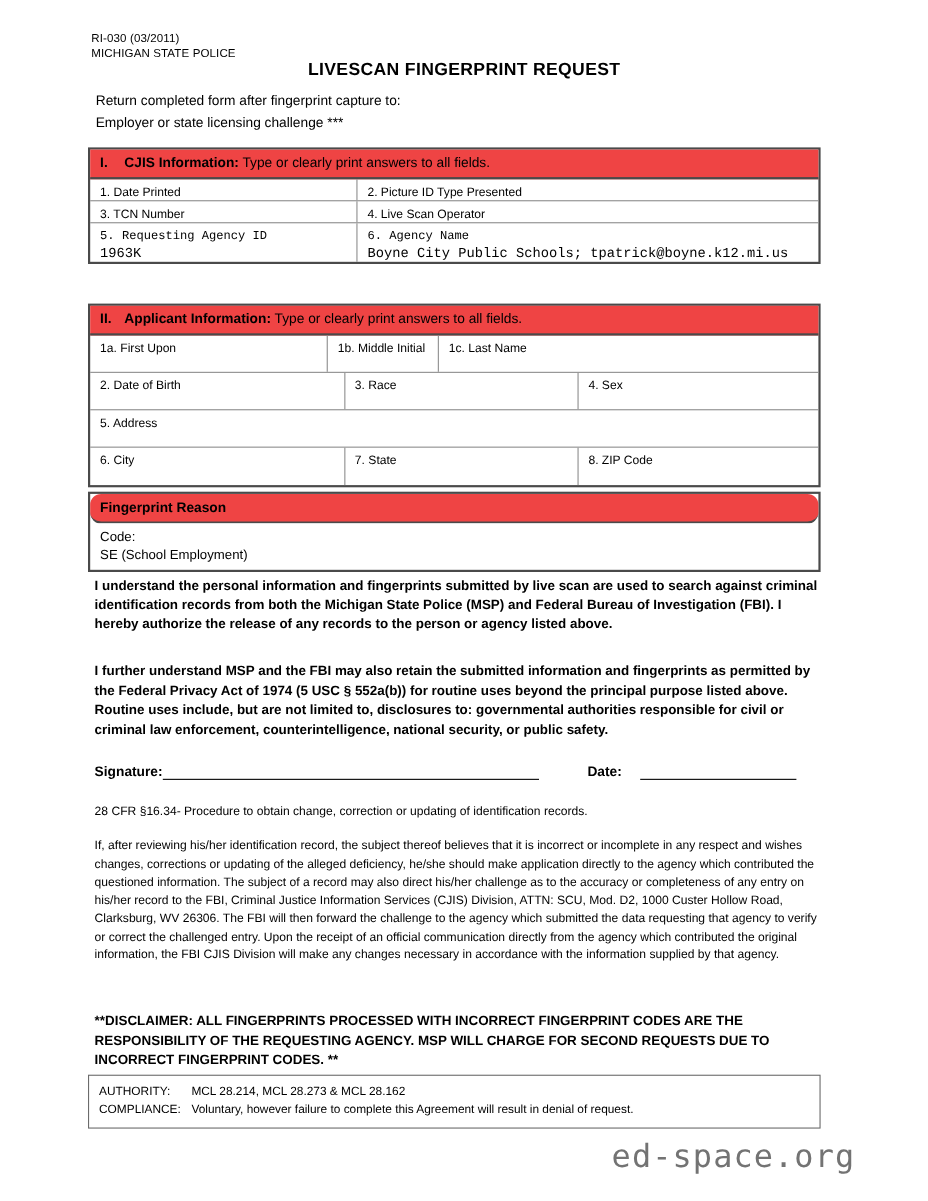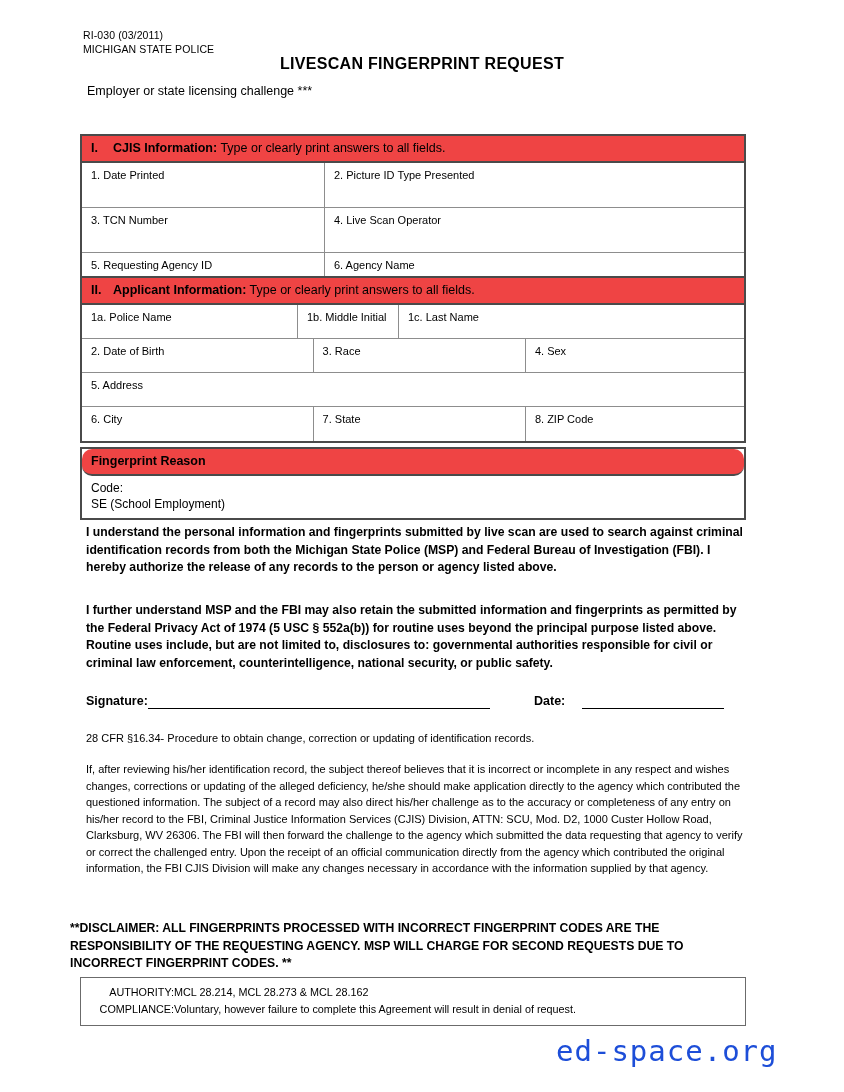--- a/index.html
+++ b/index.html
@@ -72,24 +72,24 @@
     line-height: 15px;
     border-right: 1px solid #8d8d8d;
     position: relative;
   }
   .cell.nb { border-right: none; }
   .cell .lbl { display: block; white-space: nowrap; }
   .cell .val { display: block; font-size: 12.5px; line-height: 16px; }
 
   
   #cjis-table { left: 80px; top: 134px; width: 666px; }
-  #cjis-table .row { height: 45px; }
+  #cjis-table .row { height: 20px; }
   #cjis-table .cell.c1 { width: 243px; }
   #cjis-table .cell.c2 { width: 419px; }
-  #cjis-table .row.tall { height: 35px; }
+  #cjis-table .row.tall { height: 35px; font-family: Liberation Mono, monospace; }
 
   
   #applicant-table { left: 80px; top: 276px; width: 666px; }
   #applicant-table .row { height: 34px; }
   #applicant-table .a1 { width: 216px; }
   #applicant-table .a2 { width: 101px; }
   #applicant-table .a3 { width: 345px; }
   #applicant-table .b1 { width: 240px; }
   #applicant-table .b2 { width: 220px; }
   #applicant-table .b3 { width: 226px; }
@@ -142,68 +142,69 @@
     left: 86px;
     width: 664px;
     font-size: 11px;
     line-height: 16.5px;
   }
   #cfr-heading { top: 730px; }
   #cfr-body { top: 761px; }
 
   .para-disclaimer {
     position: absolute;
-    left: 70px; top: 920px;
+    left: 86px; top: 920px;
     width: 664px;
     font-size: 12.2px;
     font-weight: bold;
     line-height: 17.5px;
   }
 
   
   #footer-box {
     position: absolute;
     left: 80px; top: 977px;
     width: 666px;
     border: 1px solid #6b6b6b;
     padding: 6px 0 7px 0;
   }
   .foot-line {
     display: flex;
     font-size: 10.8px;
     line-height: 17px;
     padding-left: 9px;
   }
-  .foot-key { width: 84px; flex: 0 0 84px; text-align: right; }
+  .foot-key { width: 84px; flex: 0 0 84px; }
   .foot-val { flex: 1 1 auto; }
 
   
   #watermark {
     position: absolute;
     left: 556px; top: 1034px;
     font-family: "DejaVu Sans Mono", "Liberation Mono", monospace;
     font-size: 29px;
-    color: #1d4ed8;
+    color: #737373;
     letter-spacing: 1px;
     white-space: nowrap;
   }
 </style>
 </head>
 <body>
 
 <div class="page">
 
   <div class="form-id">
     <div>RI-030 (03/2011)</div>
     <div>MICHIGAN STATE POLICE</div>
   </div>
 
   <div class="doc-title">LIVESCAN FINGERPRINT REQUEST</div>
 
   <div class="return-lines">
+    <div>Return completed form after fingerprint capture to:</div>
     <div>Employer or state licensing challenge ***</div>
   </div>
 
   <div class="tbl" id="cjis-table">
     <div class="sec-head">
       <span class="roman">I.</span><b>CJIS Information:</b><span> Type or clearly print answers to all fields.</span>
     </div>
 
     <div class="row">
       <div class="cell c1">
@@ -239,21 +240,21 @@
     </div>
   </div>
 
   <div class="tbl" id="applicant-table">
     <div class="sec-head">
       <span class="roman">II.</span><b>Applicant Information:</b><span> Type or clearly print answers to all fields.</span>
     </div>
 
     <div class="row">
       <div class="cell a1">
-        <span class="lbl">1a. Police Name</span>
+        <span class="lbl">1a. First Upon</span>
         <span class="val"></span>
       </div>
       <div class="cell a2">
         <span class="lbl">1b. Middle Initial</span>
         <span class="val"></span>
       </div>
       <div class="cell a3 nb">
         <span class="lbl">1c. Last Name</span>
         <span class="val"></span>
       </div>

